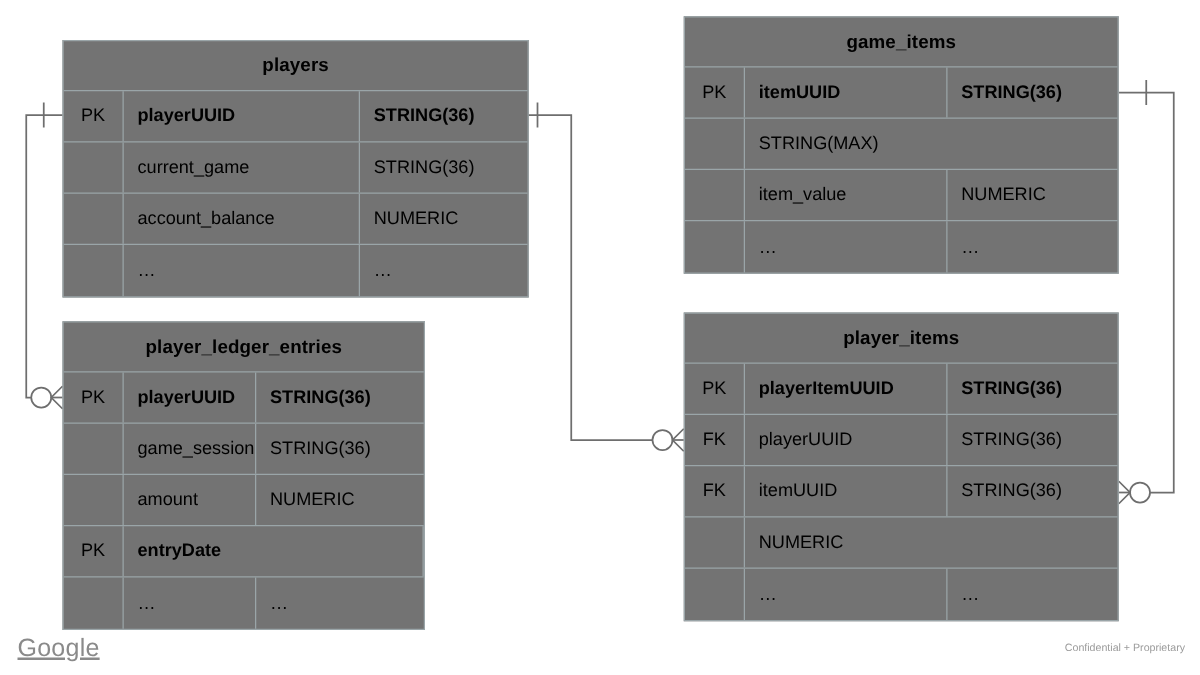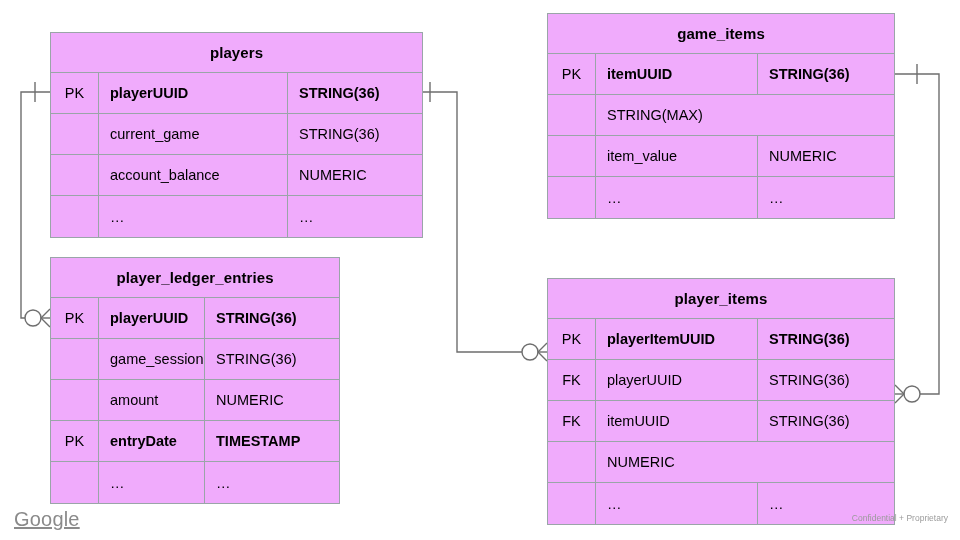--- a/index.html
+++ b/index.html
@@ -44,21 +44,21 @@
     fill: #ffffff;
     stroke: #6e6e6e;
     stroke-width: 1.4;
   }
 
   
   .entity {
     position: absolute;
     z-index: 2;
     border: 1px solid #9aa5a8;
-    background: #f0abfc;
+    background: #737373;
     box-sizing: border-box;
   }
   .entity-title {
     height: 40px;
     line-height: 40px;
     text-align: center;
     font-weight: bold;
     font-size: 15px;
     border-bottom: 1px solid #9aa5a8;
     box-sizing: border-box;
@@ -112,21 +112,21 @@
   #tbl-players      .cell-type { width: 134px; }
 
   #tbl-ledger       { left: 50px;  top: 257px; width: 290px; }
   #tbl-ledger       .cell-name { flex-basis: 170px; }
   #tbl-ledger       .cell-type { width: 134px; }
 
   #tbl-game-items   { left: 547px; top: 13px;  width: 348px; }
   #tbl-game-items   .cell-name { flex-basis: 163px; }
   #tbl-game-items   .cell-type { width: 136px; }
 
-  #tbl-player-items { left: 547px; top: 250px; width: 348px; margin-top: 28px; }
+  #tbl-player-items { left: 547px; top: 250px; width: 348px; }
   #tbl-player-items .cell-name { flex-basis: 163px; }
   #tbl-player-items .cell-type { width: 136px; }
 
   
   .footer-logo {
     position: absolute;
     left: 14px;
     top: 508px;
     font-size: 20px;
     color: #8a8a8a;
@@ -221,21 +221,20 @@
       <div class="cell-type">STRING(36)</div>
     </div>
     <div class="entity-row">
       <div class="cell-key"></div>
       <div class="cell-name">amount</div>
       <div class="cell-type">NUMERIC</div>
     </div>
     <div class="entity-row is-key">
       <div class="cell-key">PK</div>
       <div class="cell-name">entryDate</div>
-      <div class="cell-type">TIMESTAMP</div>
     </div>
     <div class="entity-row">
       <div class="cell-key"></div>
       <div class="cell-name">…</div>
       <div class="cell-type">…</div>
     </div>
   </div>
 
   <div class="entity" id="tbl-game-items">
     <div class="entity-title">game_items</div>

